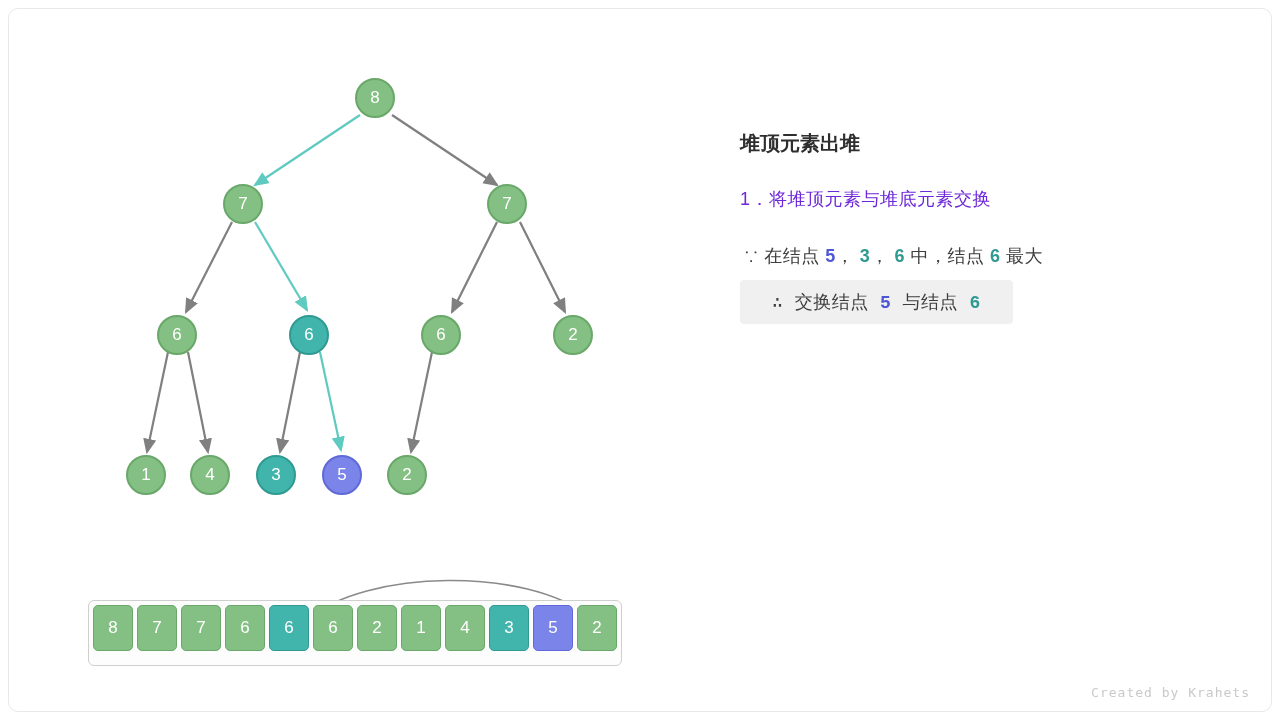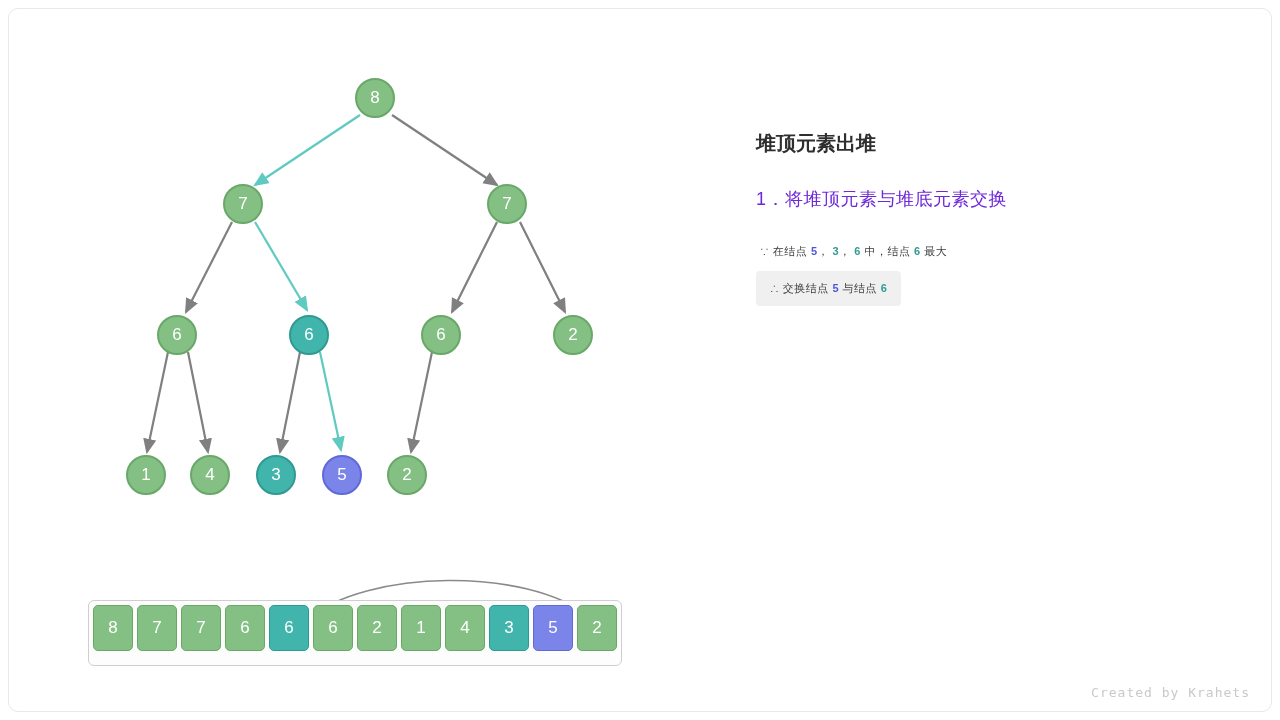--- a/index.html
+++ b/index.html
@@ -91,49 +91,50 @@
     left: 88px;
     top: 560px;
     width: 600px;
     height: 60px;
     overflow: visible;
   }
 
   
   #panel {
     position: absolute;
-    left: 756px;
+    left: 740px;
     top: 130px;
     width: 490px;
     color: #3a3a3a;
   }
   #panel .title {
     font-size: 20px;
     font-weight: bold;
     color: #2e2e2e;
     margin-bottom: 30px;
   }
   #panel .step {
     font-size: 18px;
     color: #6d28d9;
     margin-bottom: 27px;
     letter-spacing: 0.5px;
   }
   #panel .note {
-    font-size: 11px;
+    font-size: 18px;
     color: #3d3d3d;
     margin-bottom: 6px;
     padding: 6px 4px;
     display: inline-block;
     letter-spacing: 0.5px;
   }
   #panel .note.highlight {
     background: #f0f0f0;
     border-radius: 4px;
-    padding: 10px 14px;
+    padding: 10px 32px;
+    font-family: Liberation Mono, monospace;
   }
   .k-teal   { color: #2f9a92; font-weight: bold; }
   .k-purple { color: #4e57d6; font-weight: bold; }
 
   #credit {
     position: absolute;
     right: 30px;
     bottom: 20px;
     font-family: "DejaVu Sans Mono", monospace;
     font-size: 13px;

